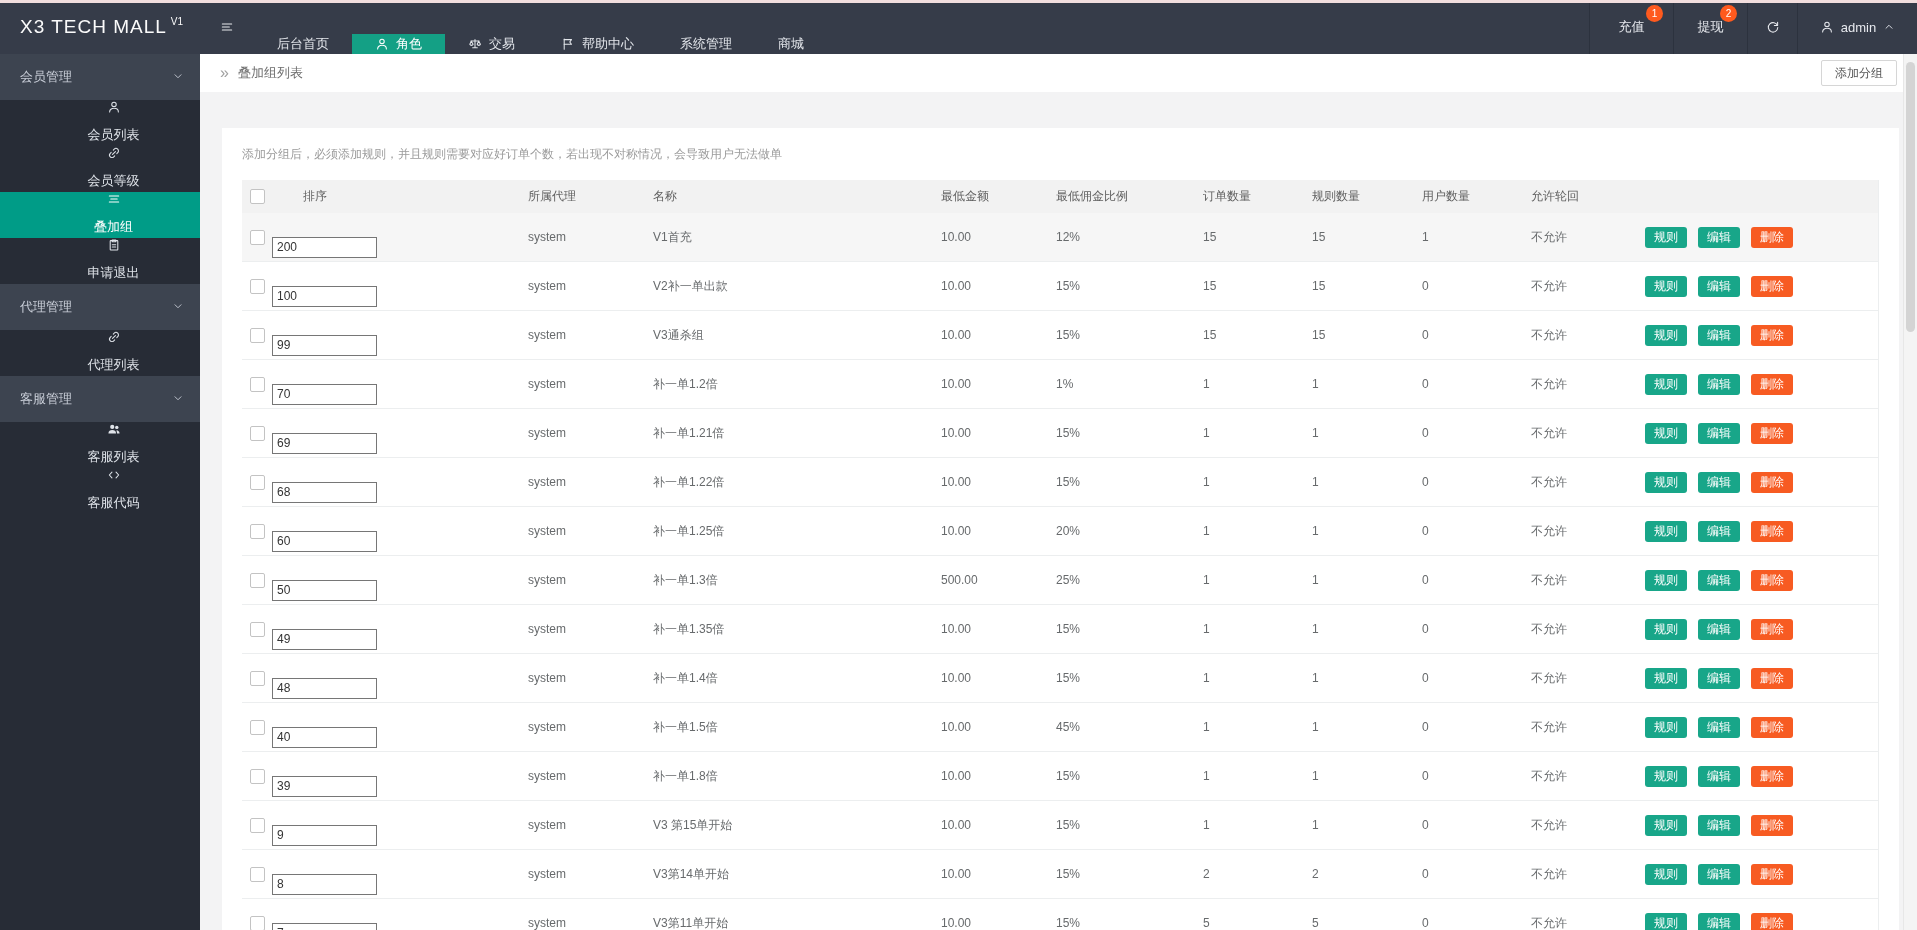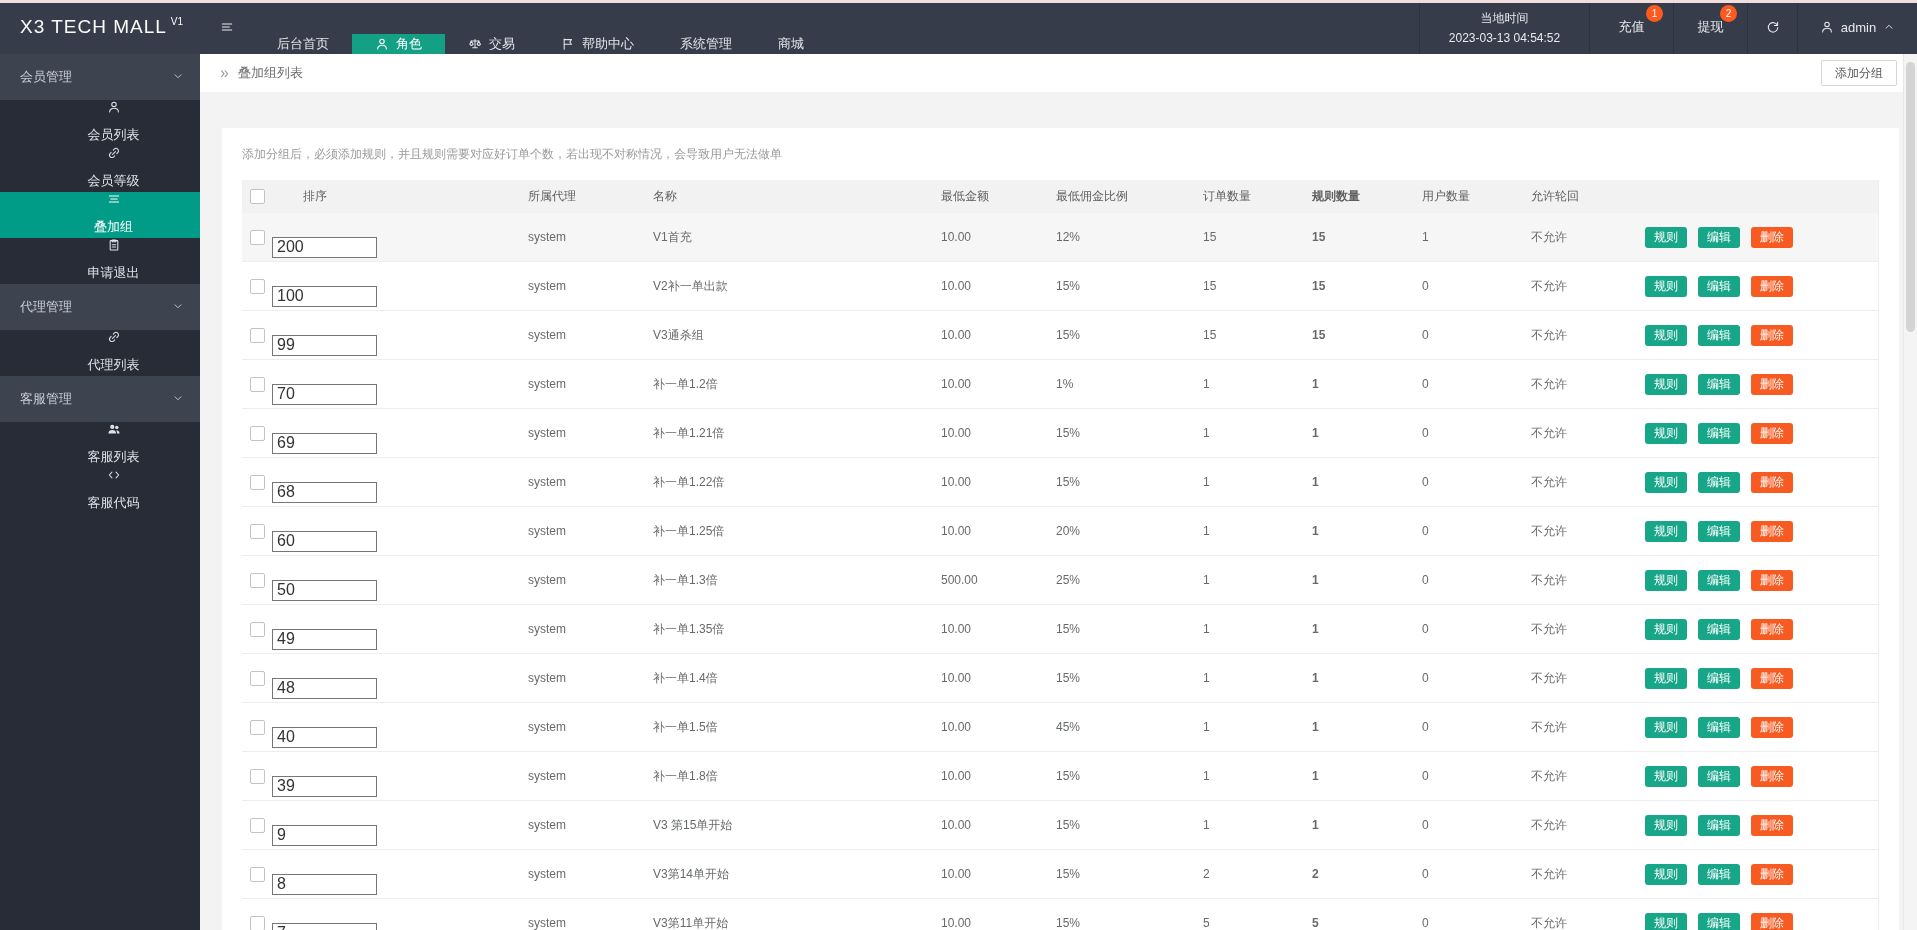--- a/index.html
+++ b/index.html
@@ -45,27 +45,27 @@
   .notice{padding:19px 20px 0; font-size:12px; color:#9b9b9b; line-height:15px;}
   .table{margin:18px 20px 0; border-right:1px solid #eceeef;}
   .thead{display:flex; align-items:center; height:33px; background:#f2f2f2; color:#5f5f5f; font-size:12px;}
   .trow{display:flex; align-items:center; height:49px; border-bottom:1px solid #eceeef; background:#fff; color:#676a6c; font-size:12px;}
   .trow:first-child{background:#f6f6f6;}
   .cell{display:flex; align-items:center; overflow:hidden; white-space:nowrap;}
   .col-check{width:30px;}
   .checkbox{width:15px; height:15px; margin-left:8px; border:1px solid #c3c3c3; background:#fff; border-radius:2px; cursor:pointer; flex:none;}
   .col-sort{width:250px;}
   .thead .col-sort{padding-left:31px;}
-  .sort-input{width:105px; height:21px; border:1px solid #767676; background:#fff; color:#333; font-size:16px; padding:0 4px; font-family:inherit;margin-top:20px;}
+  .sort-input{width:105px; height:21px; border:1px solid #767676; background:#fff; color:#333; font-size:12px; padding:0 4px; font-family:inherit;margin-top:20px;}
   .col-agent{width:125px; padding-left:6px;}
   .col-name{width:288px; padding-left:6px;}
   .col-min_amount{width:115px; padding-left:6px;}
   .col-min_commission{width:147px; padding-left:6px;}
   .col-order_count{width:109px; padding-left:6px;}
-  .col-rule_count{width:110px; padding-left:6px;font-weight:bold;}
+  .col-rule_count{width:110px; padding-left:6px;}
   .col-user_count{width:109px; padding-left:6px;}
   .col-allow_recycle{width:114px; padding-left:6px;}
   .col-actions{flex:1; padding-left:6px;}
   .btn{height:21px; padding:0 9px; margin-right:11px; border:none; border-radius:3px; color:#fff; font-size:12px; font-family:inherit; display:inline-flex; align-items:center; cursor:pointer;}
   .btn-green{background:var(--btn-green);}
   .btn-orange{background:var(--btn-orange);text-align:center;}
 
   
   .scrollbar{position:absolute; right:0; top:54px; bottom:0; width:14px; background:#f4f4f4; border-left:1px solid #e7e7e7; z-index:30;}
   .scrollbar .thumb{position:absolute; left:2px; right:2px; top:8px; height:270px; background:#d4d4d4; border-radius:5px;}
@@ -126,24 +126,20 @@
         <span>帮助中心</span>
       </div>
       <div class="nav-item">
         <span>系统管理</span>
       </div>
       <div class="nav-item">
         <span>商城</span>
       </div>
     </nav>
   <div class="topbar-right">
-    <div class="time-block">
-      <div>当地时间</div>
-      <div>2023-03-13 04:54:52</div>
-    </div>
     <div class="tb-btn tb-recharge">
       <span>充值</span>
       <span class="badge">1</span>
     </div>
     <div class="tb-btn tb-withdraw">
       <span>提现</span>
       <span class="badge">2</span>
     </div>
     <div class="tb-btn tb-refresh">
       <span class="icon">

